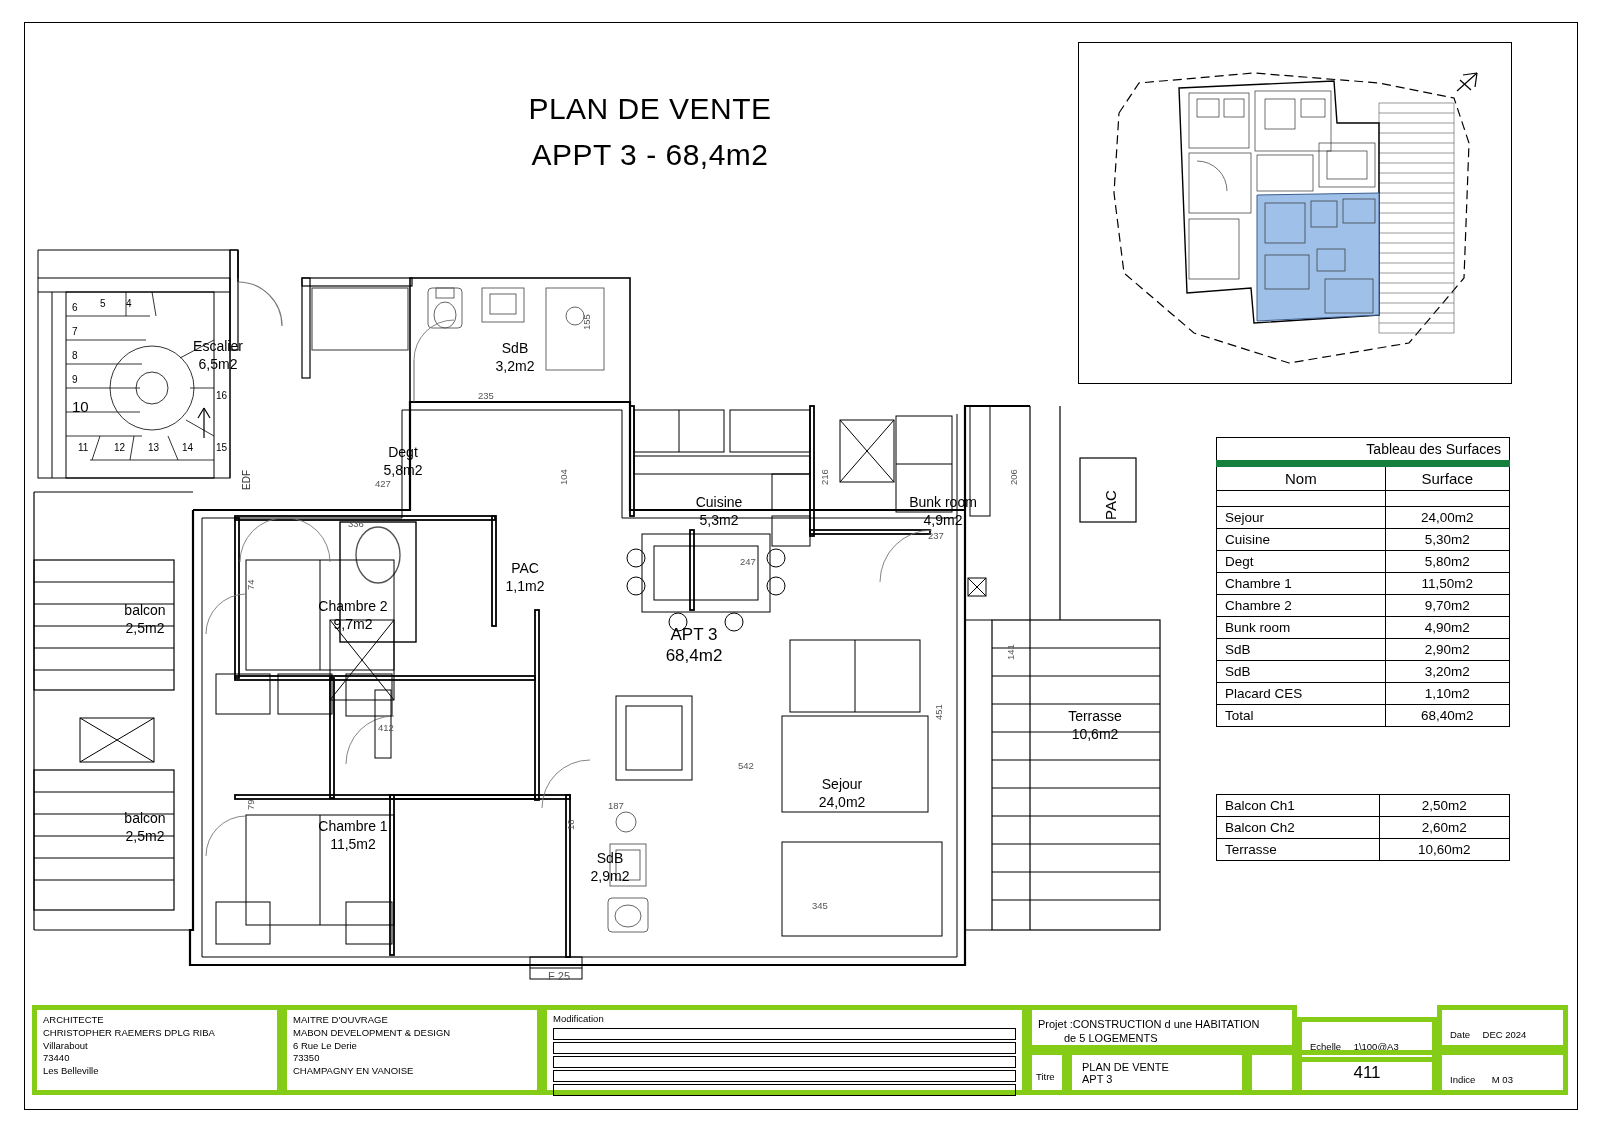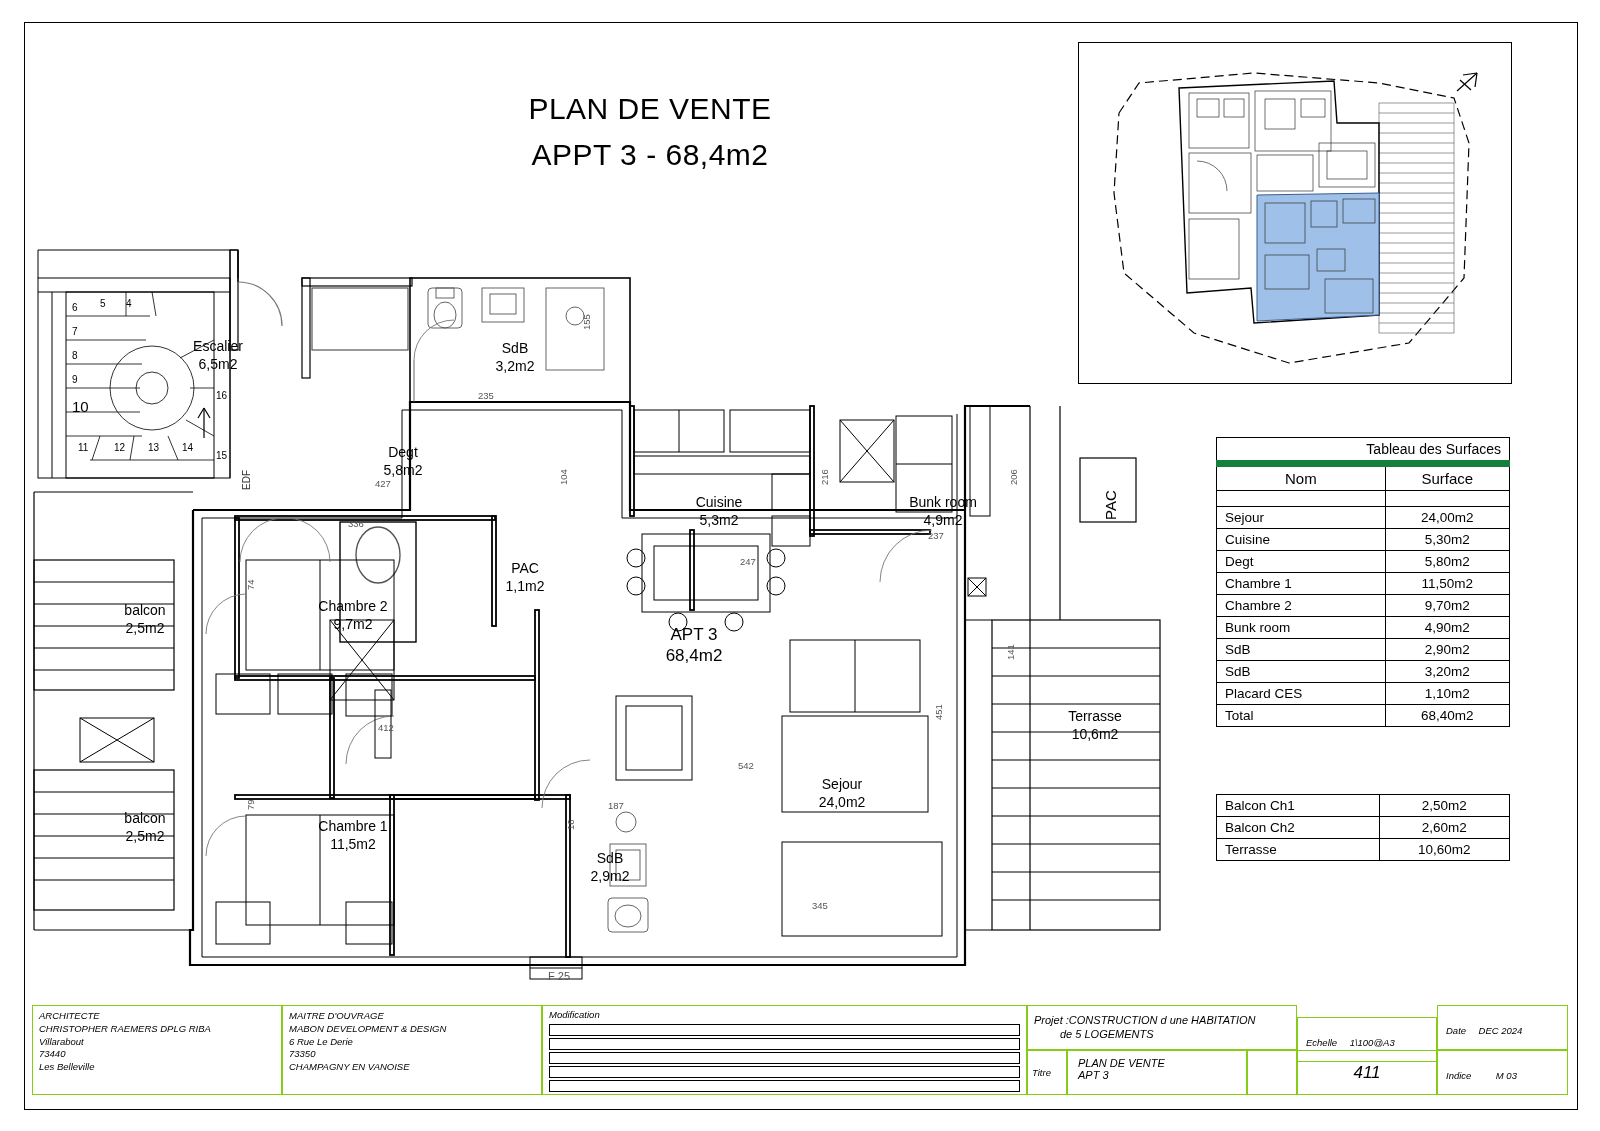--- a/index.html
+++ b/index.html
@@ -22,21 +22,21 @@
   #surfaces .hdr td{text-align:center;font-size:15px;}
   #surfaces .cap td{text-align:right;font-size:14px;border-bottom:7px solid #15803d;}
   #surfaces .c2{text-align:center;}
   #surfaces tr.spacer td{height:9px;border-left:1px solid #000;border-right:1px solid #000;border-top:none;border-bottom:none;}
   #extras{position:absolute;left:1216px;top:794px;width:294px;border-collapse:collapse;background:#fff;}
   #extras td{border:1px solid #000;font-size:13.5px;padding:3px 8px;}
   #extras .c2{text-align:center;}
 
   
   #titlebar{position:absolute;left:32px;top:1005px;width:1536px;height:90px;}
-  #titlebar .cell{position:absolute;border:1px solid #84cc16;box-sizing:border-box;font-style:italic;}
+  #titlebar .cell{position:absolute;border:5px solid #84cc16;box-sizing:border-box;}
   #titlebar .small{font-size:9.5px;line-height:1.35;}
   #titlebar .med{font-size:11px;}
   #titlebar .big{font-size:17px;}
 
   
   #plan{position:absolute;left:30px;top:230px;width:1160px;height:760px;}
   .room{position:absolute;text-align:center;font-size:14px;line-height:1.25;}
   .room .nm{display:block;}
   .room .sf{display:block;}
   .dim{position:absolute;font-size:9.5px;color:#555;}
@@ -510,21 +510,21 @@
     <div class="txt" style="left:70px;top:68px;font-size:10px;">5</div>
     <div class="txt" style="left:42px;top:72px;font-size:10px;">6</div>
     <div class="txt" style="left:42px;top:96px;font-size:10px;">7</div>
     <div class="txt" style="left:42px;top:120px;font-size:10px;">8</div>
     <div class="txt" style="left:42px;top:144px;font-size:10px;">9</div>
     <div class="txt" style="left:42px;top:168px;font-size:15px;">10</div>
     <div class="txt" style="left:48px;top:212px;font-size:10px;">11</div>
     <div class="txt" style="left:84px;top:212px;font-size:10px;">12</div>
     <div class="txt" style="left:118px;top:212px;font-size:10px;">13</div>
     <div class="txt" style="left:152px;top:212px;font-size:10px;">14</div>
-    <div class="txt" style="left:186px;top:220px;font-size:10px;">15</div>
+    <div class="txt" style="left:186px;top:212px;font-size:10px;">15</div>
     <div class="txt" style="left:186px;top:160px;font-size:10px;">16</div>
   </div>
 
   <div id="titlebar">
 
     <div class="cell" style="left:0;top:0;width:250px;height:90px;padding:4px 6px;">
       <div class="small">ARCHITECTE</div>
       <div class="small">CHRISTOPHER RAEMERS DPLG RIBA</div>
       <div class="small">Villarabout</div>
       <div class="small">73440</div>
@@ -573,16 +573,16 @@
       <span class="big">411</span>
     </div>
 
     <div class="cell" style="left:1405px;top:0;width:131px;height:45px;padding:14px 8px;">
       <span class="small">Date</span>
       <span class="small" style="margin-left:8px;">DEC 2024</span>
     </div>
 
     <div class="cell" style="left:1405px;top:45px;width:131px;height:45px;padding:14px 8px;">
       <span class="small">Indice</span>
-      <span class="small" style="margin-left:20px;">M 03</span>
+      <span class="small" style="margin-left:12px;">M 03</span>
     </div>
   </div>
 </div>
 
 </body></html>

